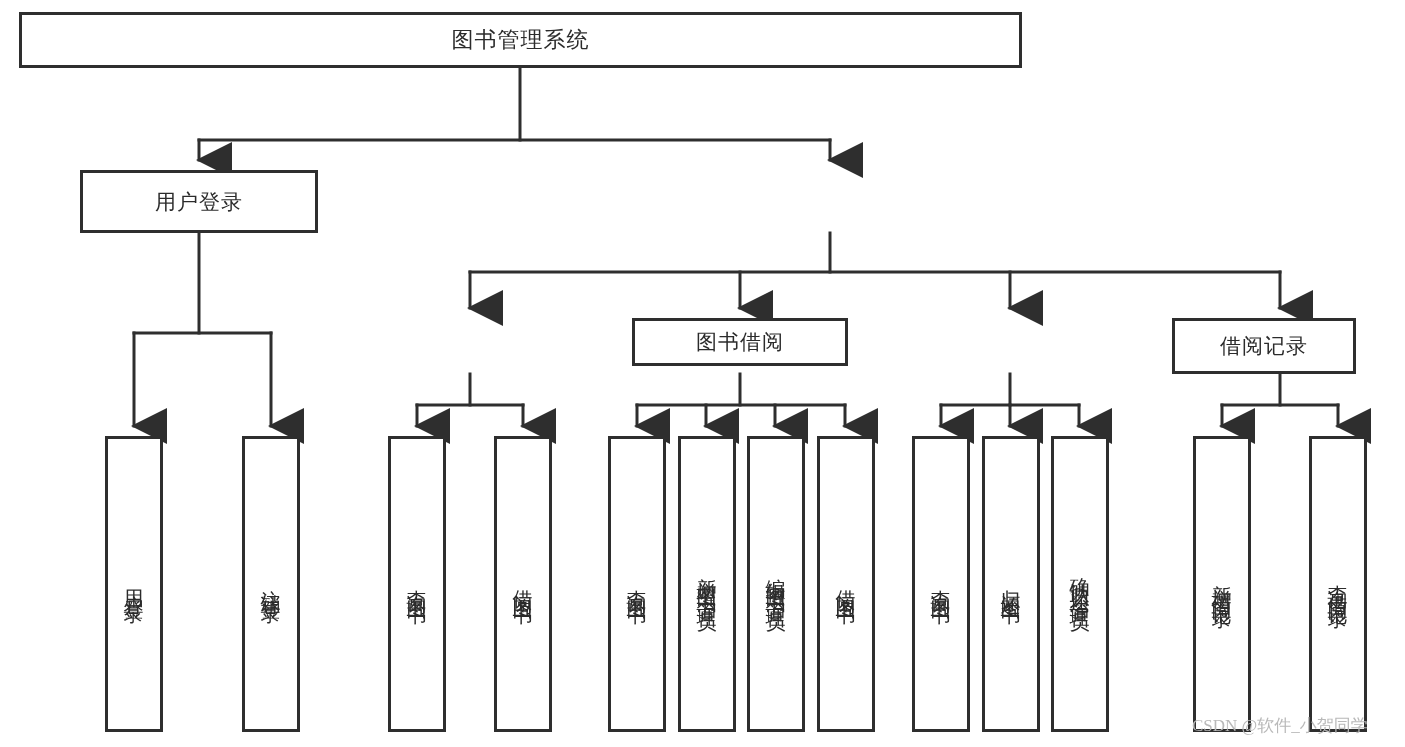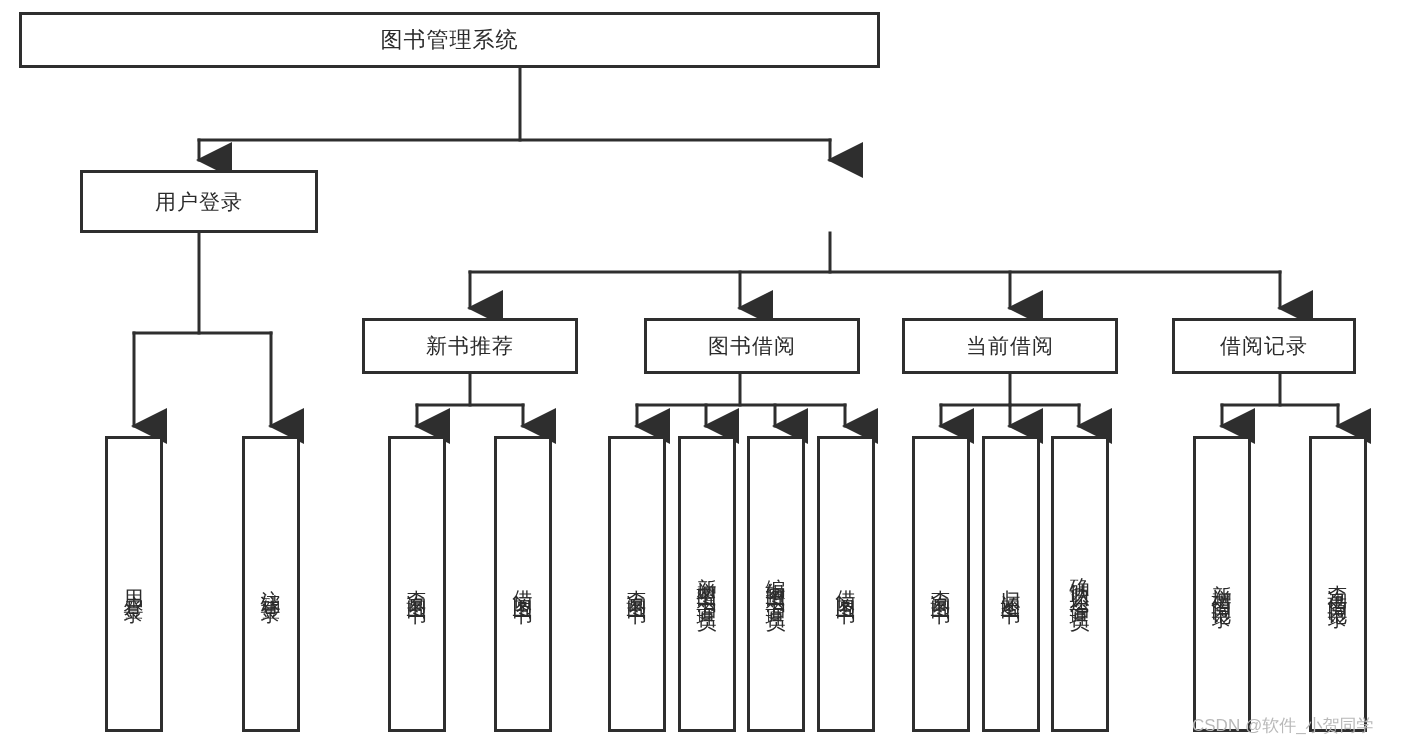--- a/index.html
+++ b/index.html
@@ -44,21 +44,21 @@
     line-height:1;
     white-space:nowrap;
   }
 
   #watermark{
     position:absolute;
     left:1192px;top:714px;
     font-size:17px;
     color:#b9b9b9;
     white-space:nowrap;
-    font-family:Liberation Sans, sans-serif;
+    font-family:Liberation Serif, serif;
   }
 </style>
 </head>
 <body>
 
 <div id="canvas">
 
   <svg id="wires" viewBox="0 0 1405 747" xmlns="http://www.w3.org/2000/svg">
     <defs>
       <marker id="arrow" viewBox="0 0 12 12" refX="6" refY="11" markerWidth="12" markerHeight="12" orient="auto-start-reverse">
@@ -102,40 +102,34 @@
       <path d="M 1010 405 L 1010 426" marker-end="url(#arrow)"></path>
       <path d="M 1079 405 L 1079 426" marker-end="url(#arrow)"></path>
 
       <path d="M 1280 374 L 1280 405"></path>
       <path d="M 1222 405 L 1338 405"></path>
       <path d="M 1222 405 L 1222 426" marker-end="url(#arrow)"></path>
       <path d="M 1338 405 L 1338 426" marker-end="url(#arrow)"></path>
     </g>
   </svg>
 
-  <div class="node h-node" id="n-root" style="left:19px;top:12px;width:861px;height:56px;">
+  <div class="node h-node" id="n-root" style="left:19px;top:12px;width:1003px;height:56px;">
     <span class="lbl">图书管理系统</span>
   </div>
 
   <div class="node h-node" style="left:80px;top:170px;width:238px;height:63px;">
     <span class="lbl">用户登录</span>
   </div>
 
 
-  <div class="node h-node" style="left:362px;top:318px;width:216px;height:56px;">
-    <span class="lbl">新书推荐</span>
-  </div>
 
-  <div class="node h-node" style="left:632px;top:318px;width:216px;height:56px;margin-left:12px;">
+  <div class="node h-node" style="left:632px;top:318px;width:216px;height:48px;">
     <span class="lbl">图书借阅</span>
   </div>
 
-  <div class="node h-node" style="left:902px;top:318px;width:216px;height:56px;">
-    <span class="lbl">当前借阅</span>
-  </div>
 
   <div class="node h-node" style="left:1172px;top:318px;width:184px;height:56px;">
     <span class="lbl">借阅记录</span>
   </div>
 
   <div class="node v-node" style="left:105px;top:436px;width:58px;height:296px;">
     <span class="lbl">用户登录</span>
   </div>
 
   <div class="node v-node" style="left:242px;top:436px;width:58px;height:296px;">

